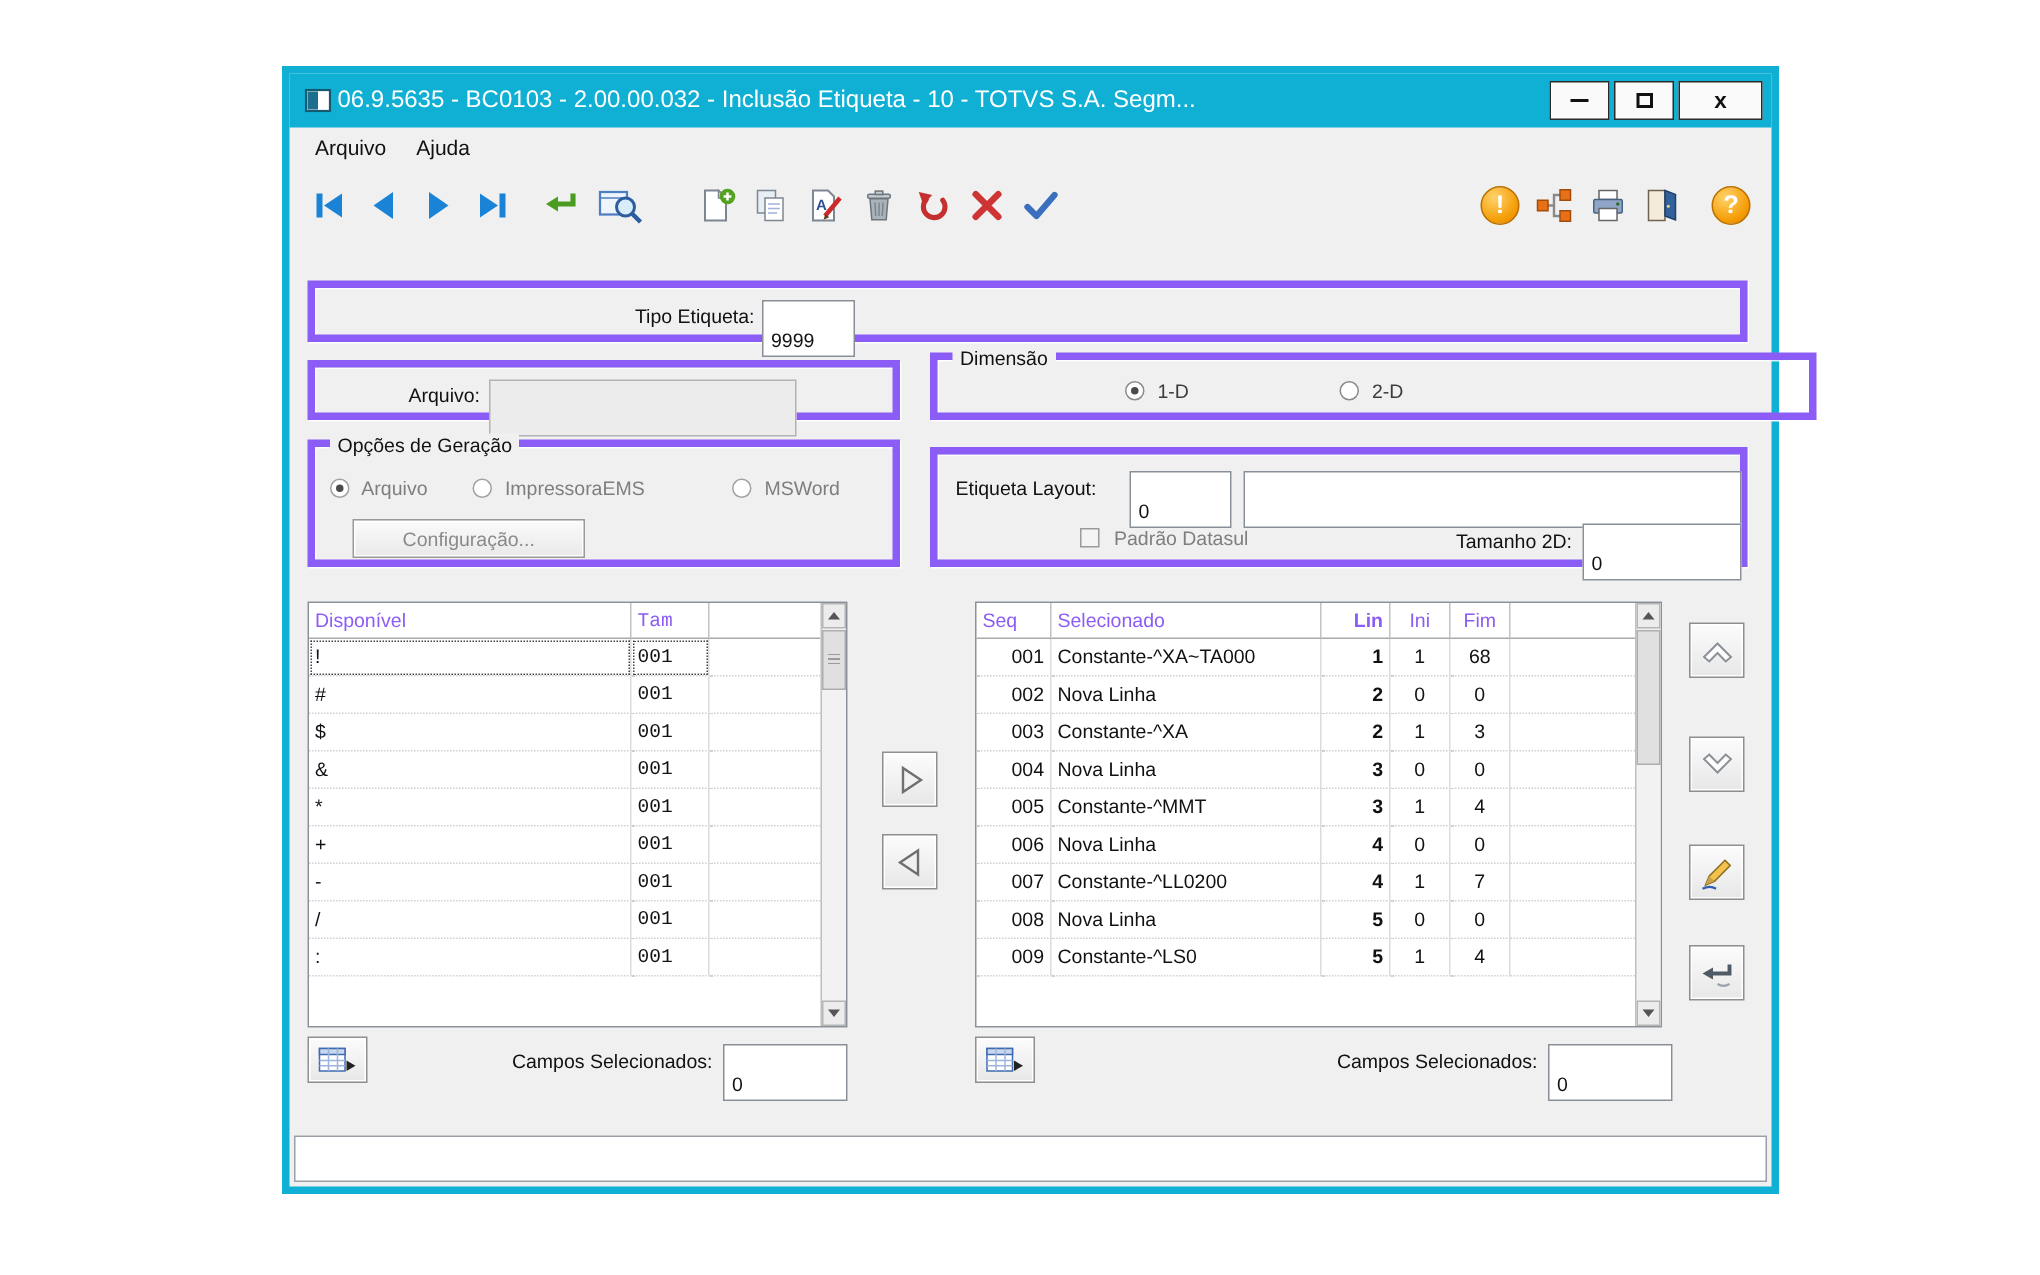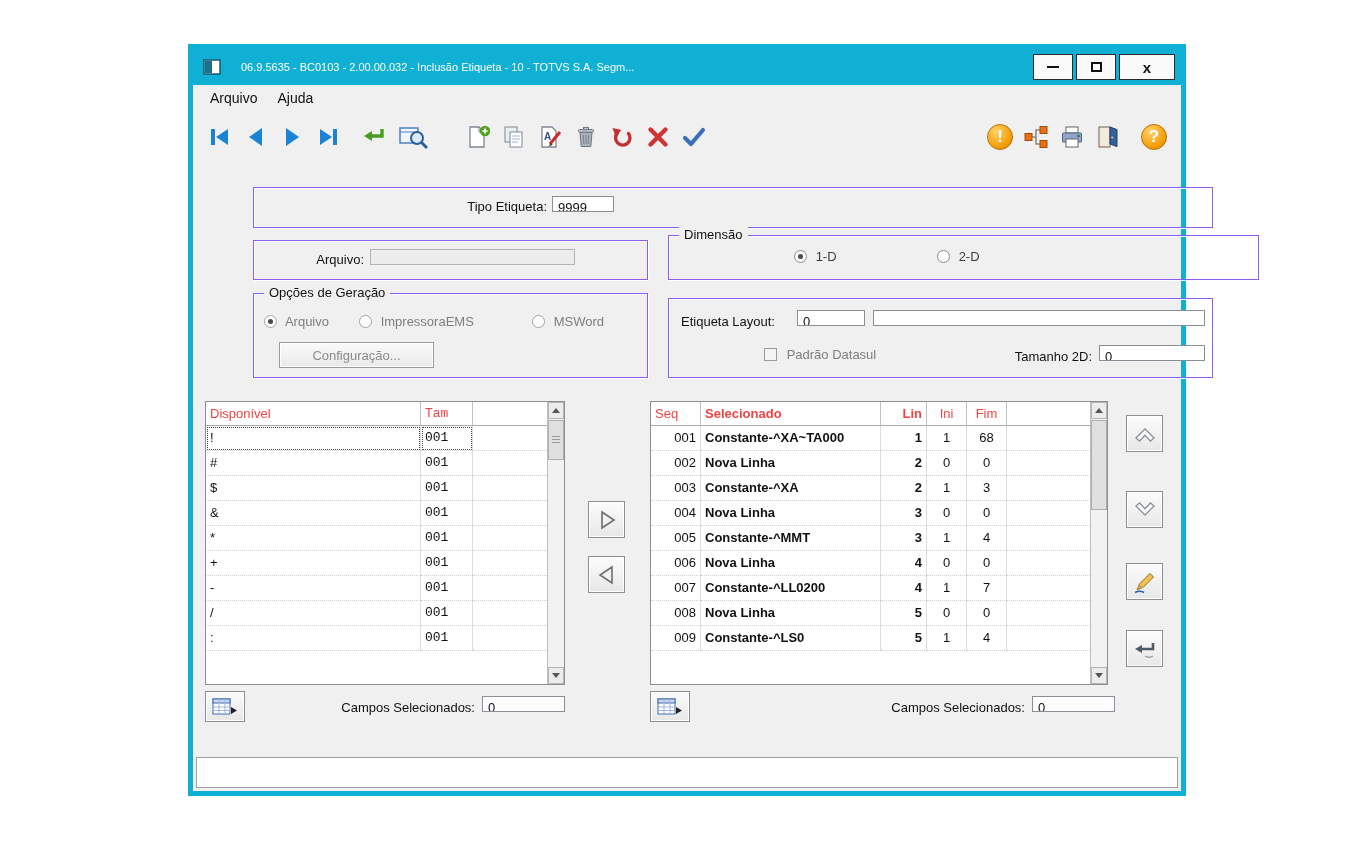--- a/index.html
+++ b/index.html
@@ -3,21 +3,21 @@
 <meta charset="utf-8">
 <style>
   * { margin:0; padding:0; box-sizing:border-box; }
   html,body { width:1360px; height:850px; background:#ffffff; font-family:"Liberation Sans", sans-serif; }
   .stage { position:relative; width:1360px; height:850px; background:#fff; overflow:hidden; }
 
   
   .win { position:absolute; left:188px; top:44px; width:998px; height:752px;
          border:5px solid #0fb0d4; background:#f0f0f0; display:flex; flex-direction:column; }
   .titlebar { height:36px; background:#0fb0d4; display:flex; align-items:center; padding:0 6px 0 10px; flex:0 0 auto; }
-  .titlebar .title { color:#ffffff; font-size:11px; margin-left:20px; white-space:nowrap; overflow:hidden; flex:1; }
+  .titlebar .title { color:#ffffff; font-size:16px; margin-left:4px; white-space:nowrap; overflow:hidden; flex:1; }
   .winbtns { display:flex; gap:3px; align-items:center; }
   .winbtn { width:40px; height:26px; background:#fafafa; border:1px solid #2a2a2a; display:flex; align-items:center; justify-content:center; cursor:default; }
   .winbtn.close { width:56px; font-weight:bold; font-size:15px; color:#111; }
   .glyph-min { width:12px; height:2px; background:#111; display:block; }
   .glyph-max { width:11px; height:10px; border:2px solid #111; display:block; }
 
   .menubar { height:26px; display:flex; align-items:center; padding-left:8px; gap:2px; flex:0 0 auto; }
   .menu-item { padding:3px 9px; font-size:14px; color:#111; }
 
   .toolbar { height:52px; display:flex; align-items:center; padding:0 10px; flex:0 0 auto; }
@@ -27,57 +27,57 @@
   .tbtn.wide { width:42px; }
   .tb-gap { width:22px; }
   .tb-gap-sm { width:8px; }
   .circle-icon { width:26px; height:26px; border-radius:50%; display:flex; align-items:center; justify-content:center;
                  color:#fff; font-weight:bold; font-size:17px;
                  background:radial-gradient(circle at 35% 28%, #ffd36b 0%, #f59d07 65%, #d87f00 100%);
                  border:1px solid #b96f00; }
 
   
   .panels { position:relative; flex:1; }
-  .gbox { position:absolute; border:1px solid #8b5cf6; box-shadow:1px 1px 0 rgba(255,255,255,.95), inset 1px 1px 0 rgba(255,255,255,.85);margin-left:48px; }
+  .gbox { position:absolute; border:5px solid #8b5cf6; box-shadow:1px 1px 0 rgba(255,255,255,.95), inset 1px 1px 0 rgba(255,255,255,.85); }
   .gbox .legend { position:absolute; top:-9px; left:10px; background:#f0f0f0; padding:0 5px; font-size:13px; color:#111; }
 
   .flabel { position:absolute; font-size:13px; color:#111; white-space:nowrap; }
   .flabel.right { text-align:right; }
   .dis { color:#7e7e7e !important; }
   .semi { color:#3c3c3c; }
 
   .field { position:absolute; height:16px; background:#fff; border:1px solid #888f96; font-size:13px; color:#111;
-           padding:3px 5px; white-space:nowrap; overflow:hidden; }
+           padding:18px 5px; white-space:nowrap; overflow:hidden; }
   .field.gray { background:#f3f3f3; color:#222; }
   .field.disabled { background:#ececec; border-color:#b3b3b3; color:#888; }
 
   .btn { position:absolute; background:linear-gradient(#fbfbfb,#e9e9e9); border:1px solid #9a9a9a;
          box-shadow:inset 0 0 0 1px #ffffff; font-size:13px; display:flex; align-items:center; justify-content:center; }
   .btn.disabled { color:#8a8a8a; }
 
   .radio { width:13px; height:13px; border-radius:50%; border:1px solid #8a8a8a; background:#fff; display:inline-block;
            position:relative; vertical-align:-2px; margin-right:5px; }
   .radio.checked::after { content:""; position:absolute; left:3px; top:3px; width:5px; height:5px; border-radius:50%; background:#4a4a4a; }
   .radio.dim { border-color:#a2a2a2; }
   .checkbox { width:13px; height:13px; border:1px solid #9a9a9a; background:#f4f4f4; display:inline-block; vertical-align:-2px; margin-right:6px; }
   .opt { position:absolute; font-size:13px; white-space:nowrap; }
 
   
   .list { position:absolute; background:#fff; border:1px solid #8a9097; }
   .lhead { display:flex; height:24px; }
-  .lhead .c { border-right:1px solid #c2c2c2; border-bottom:1px solid #a9a9a9; font-size:13px; color:#ef4444;
+  .lhead .c { border-right:1px solid #c2c2c2; border-bottom:1px solid #a9a9a9; font-size:13px; color:#8b5cf6;
               padding:4px 4px 0 4px; overflow:hidden; white-space:nowrap; }
   .lrow { display:flex; height:25px; }
   .lrow .c { border-right:1px solid #dcdcdc; border-bottom:1px dotted #d0d0d0; font-size:13px; color:#111;
              padding:4px 4px 0 4px; overflow:hidden; white-space:nowrap; }
   .c.fill { flex:1; border-right:none !important; }
   .left-list .c.name { width:215px; }
   .left-list .c.tam  { width:52px;font-family:Liberation Mono, monospace; }
   .right-list .c.seq { width:50px; text-align:right; }
-  .right-list .c.sel { width:180px;font-weight:bold; }
+  .right-list .c.sel { width:180px; }
   .right-list .c.lin { width:46px; text-align:right;font-weight:bold; }
   .right-list .c.ini { width:40px; text-align:center; }
   .right-list .c.fim { width:40px; text-align:center; }
   .lhead .c.seq { text-align:left; }
   .lrow.focused .c.name, .lrow.focused .c.tam { outline:1px dotted #444; outline-offset:-2px; }
 
   .vscroll { position:absolute; top:0; right:0; bottom:0; width:17px; background:#f2f2f2; border-left:1px solid #bfbfbf; }
   .sbtn { position:absolute; left:0; right:0; height:17px; background:#ececec; border:1px solid #b5b5b5;
           display:flex; align-items:center; justify-content:center; }
   .sbtn.up { top:0; } .sbtn.down { bottom:0; }

